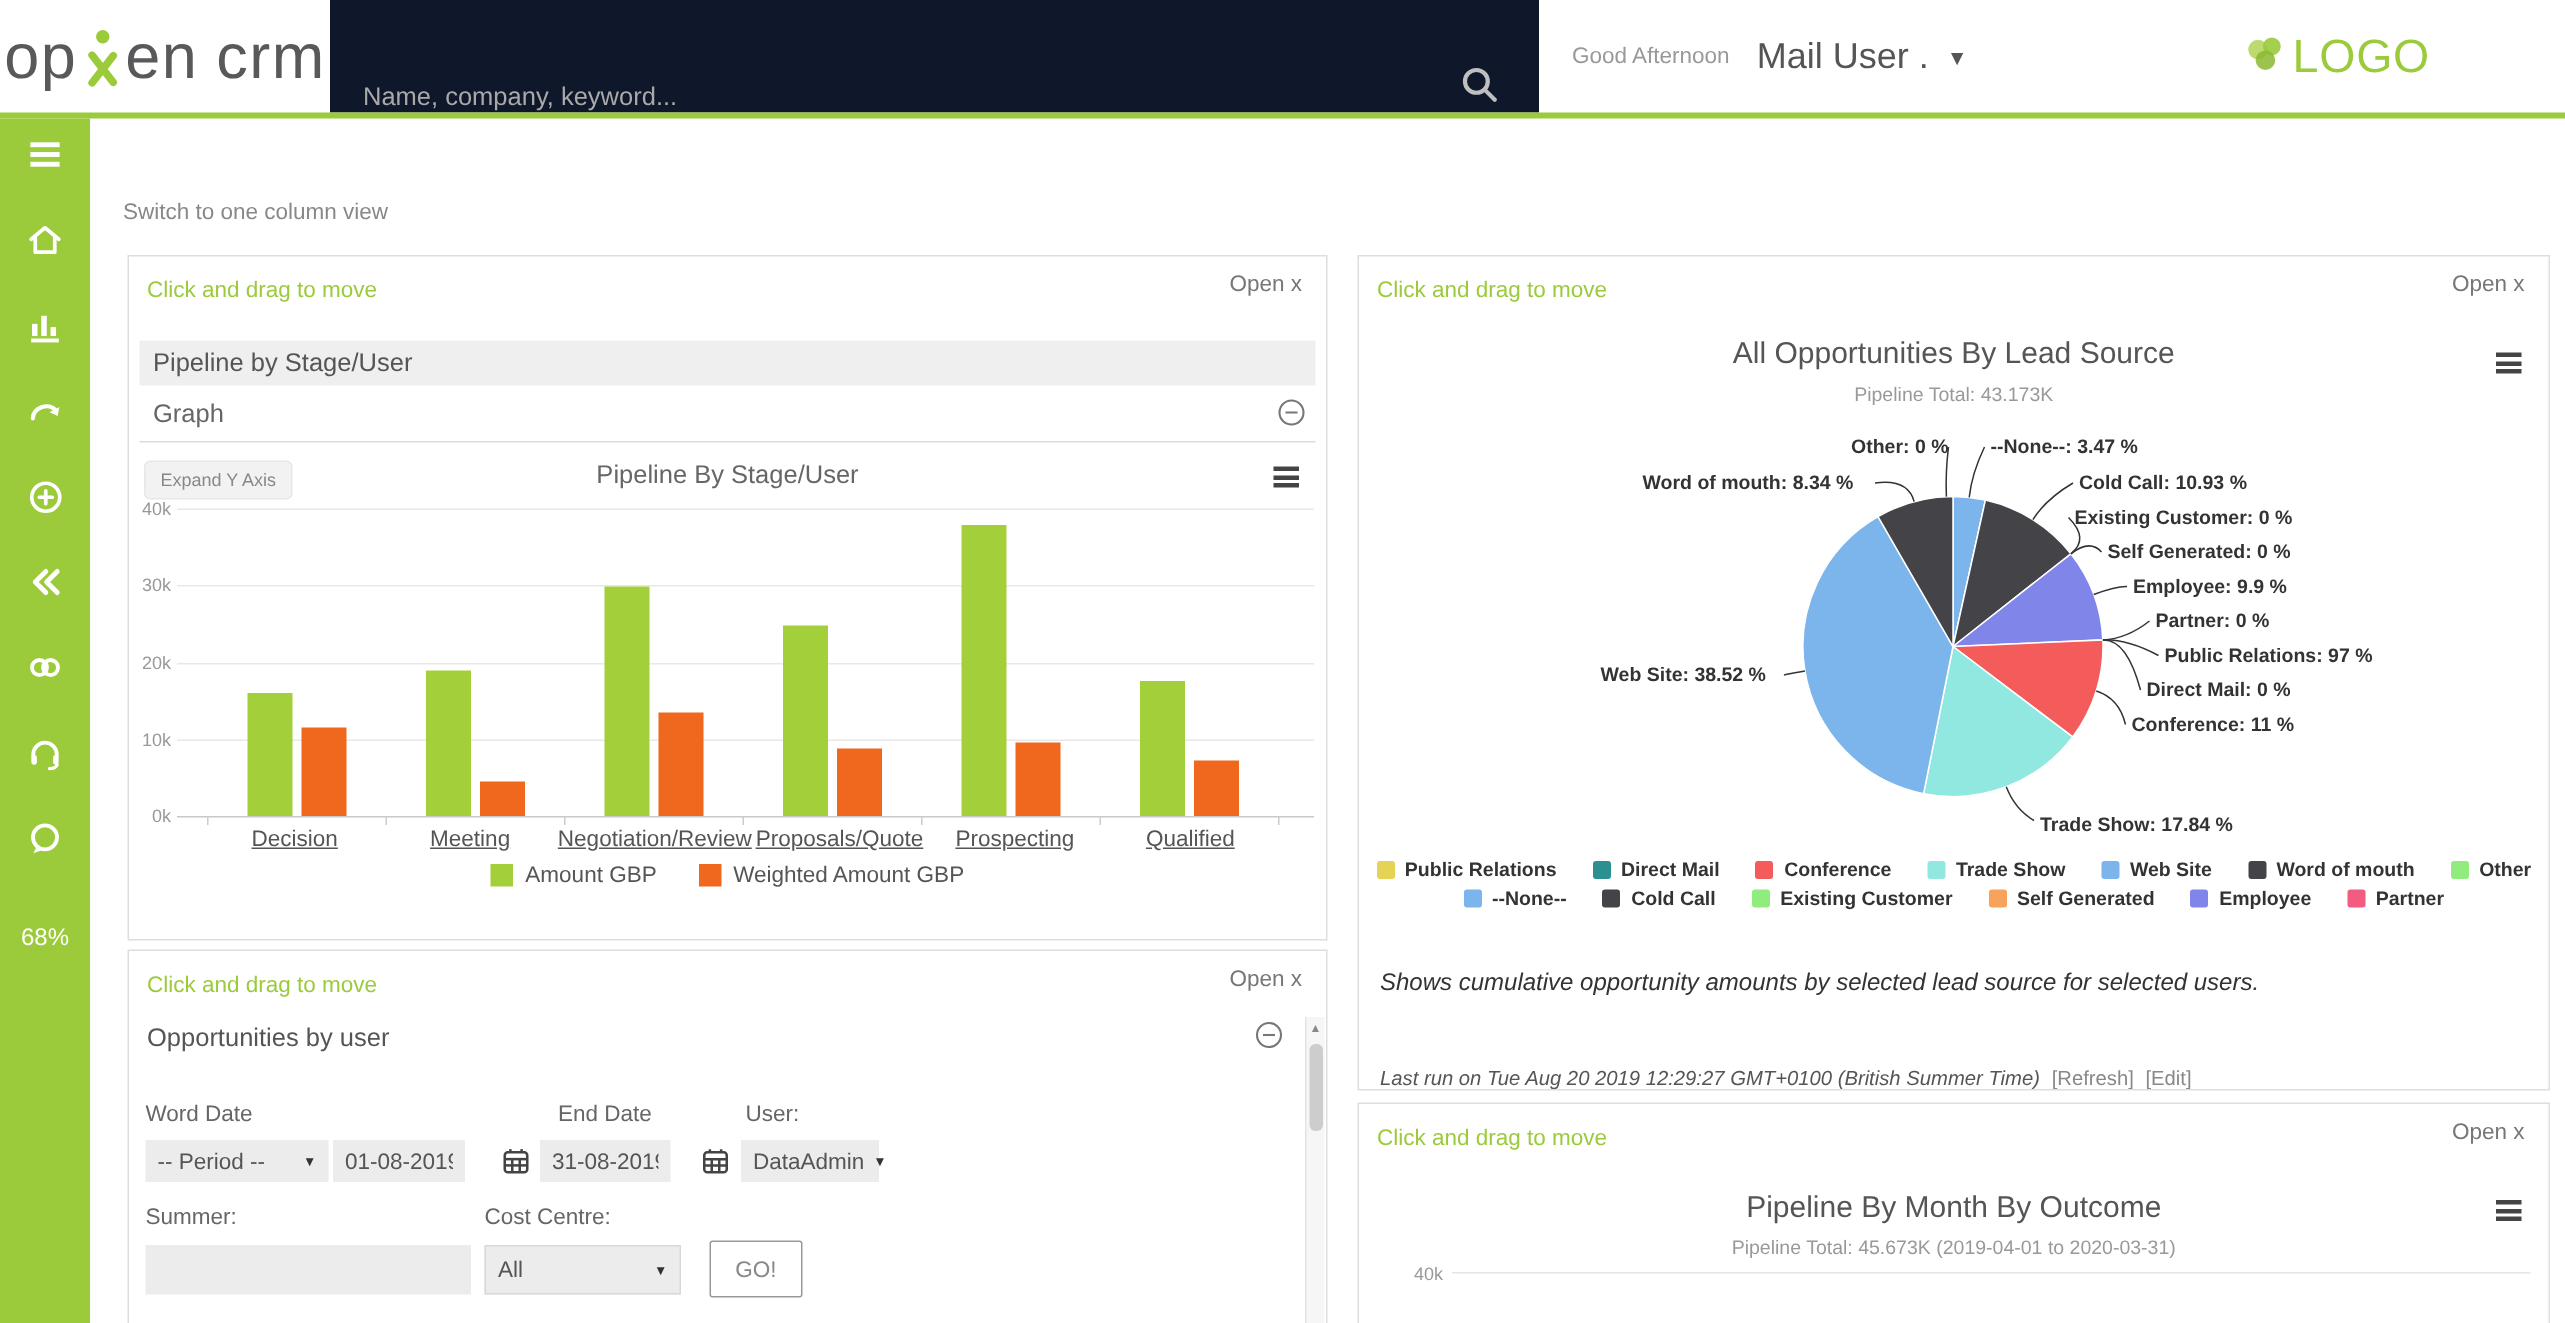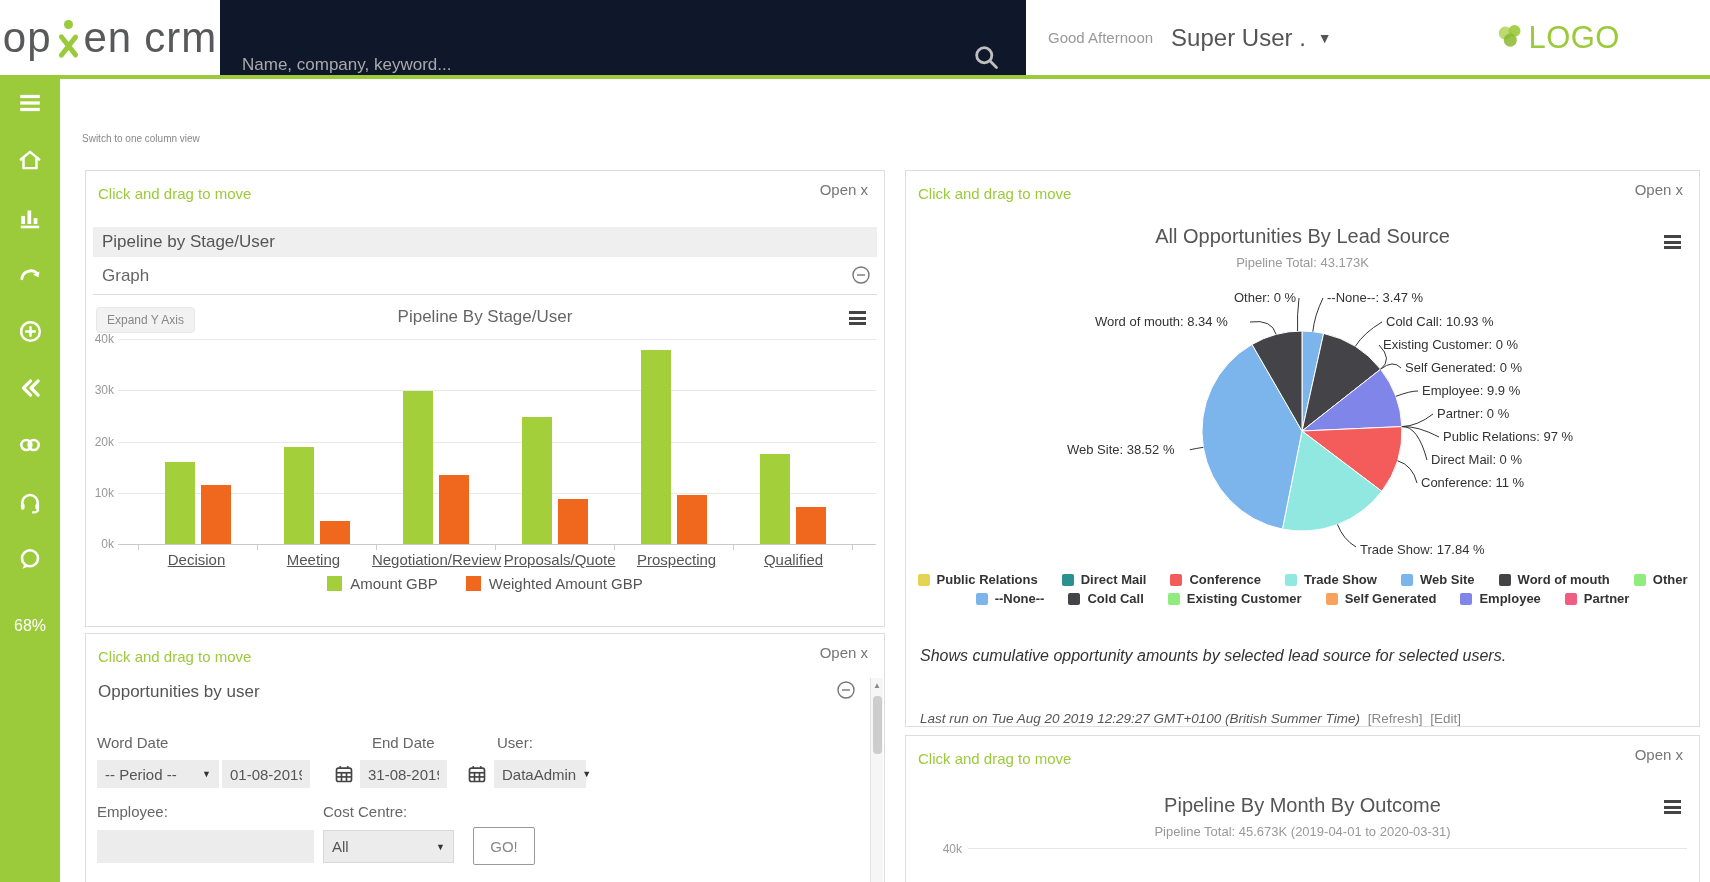--- a/index.html
+++ b/index.html
@@ -29,21 +29,21 @@
   .brand-text { font-size:31px; color:#9bca3b; letter-spacing:0.5px; }
   .green-rule { position:absolute; left:0; top:75px; width:1710px; height:4px; background:#9bca3b; }
 
   
   .sidebar { position:absolute; left:0; top:79px; width:60px; height:803px; background:#9bca3b;
              display:flex; flex-direction:column; align-items:center; padding-top:11px; }
   .sb-ic { width:60px; height:26px; margin-bottom:31px; display:flex; align-items:center; justify-content:center; cursor:pointer; }
   .sb-usage { color:#fff; font-size:16px; margin-top:14px; }
 
   
-  .switch-link { position:absolute; left:82px; top:133px; font-size:10px; color:#888; cursor:pointer; }
+  .switch-link { position:absolute; left:82px; top:133px; font-size:15px; color:#888; cursor:pointer; }
 
   .panel { position:absolute; background:#fff; border:1px solid #dedede; overflow:hidden; }
   #panel1 { left:85px;  top:170px; width:800px; height:457px; }
   #panel2 { left:85px;  top:633px; width:800px; height:300px; }
   #panel3 { left:905px; top:170px; width:795px; height:557px; }
   #panel4 { left:905px; top:735px; width:795px; height:260px; }
 
   .drag-hint { position:absolute; left:12px; top:14px; font-size:15px; color:#9bca3b; cursor:move; }
   .open-x { position:absolute; right:16px; top:10px; font-size:15px; color:#777; cursor:pointer; }
 
@@ -90,21 +90,21 @@
   .cal-ic { position:absolute; width:20px; height:20px; cursor:pointer; }
   .go-btn { position:absolute; background:#fff; border:1px solid #999; color:#888; font-size:15px;
             cursor:pointer; border-radius:2px; font-family:"Liberation Sans",sans-serif; }
 
   
   #p3-title { top:54px; font-size:20px; color:#555; }
   .chart-sub { position:absolute; left:0; right:0; text-align:center; font-size:13px; color:#999; }
   #p3-sub { top:84px; }
   #pie-area { position:absolute; left:0; top:100px; width:795px; height:300px; }
   #pie-svg { position:absolute; left:0; top:0; }
-  .pie-label { position:absolute; font-size:13px; font-weight:normal; color:#333; white-space:nowrap; }
+  .pie-label { position:absolute; font-size:13px; font-weight:bold; color:#333; white-space:nowrap; }
   #pie-legend { position:absolute; left:0; right:0; top:401px; }
   .pie-legend-row { display:flex; justify-content:center; gap:24px; margin-bottom:4px; }
   .pl-item { display:flex; align-items:center; gap:7px; cursor:pointer; }
   .pl-sq { width:12px; height:12px; display:inline-block; border-radius:2px; }
   .pl-tx { font-size:13px; font-weight:bold; color:#333; }
   .p3-desc { position:absolute; left:14px; top:476px; font-style:italic; font-size:16px; color:#333; }
   .p3-lastrun { position:absolute; left:14px; top:540px; font-size:13.5px; color:#555; }
   .p3-lastrun .dt { font-style:italic; }
   .p3-lastrun a { color:#888; text-decoration:none; cursor:pointer; margin-left:4px; }
 
@@ -136,21 +136,21 @@
       <input class="search-input" placeholder="Name, company, keyword..." style="">
       <span class="search-ic">
         <svg width="28" height="28" viewBox="0 0 24 24" fill="none" stroke="#bfbfbf" stroke-width="2.4" stroke-linecap="round">
           <circle cx="10.5" cy="10.5" r="6.5"></circle>
             <line x1="15.5" y1="15.5" x2="21" y2="21"></line>
         </svg>
       </span>
     </div>
     <div class="hdr-right">
       <span class="greeting">Good Afternoon</span>
-      <span class="username">Super User .</span>
+      <span class="username">Mail User .</span>
       <span class="user-caret">▼</span>
     </div>
     <div class="brand">
       <svg width="34" height="36" viewBox="0 0 24 24">
         <circle cx="8" cy="8.5" r="4.6" fill="#b5d65f" opacity="0.9"></circle>
         <circle cx="14.5" cy="7" r="4.2" fill="#9bca3b" opacity="0.9"></circle>
         <circle cx="11.5" cy="13.5" r="4.6" fill="#8ab82f" opacity="0.85"></circle>
       </svg>
       <span class="brand-text">LOGO</span>
     </div>
@@ -353,21 +353,21 @@
           <line x1="3" y1="15.5" x2="21" y2="15.5"></line>
           <line x1="7.5" y1="2.5" x2="7.5" y2="5"></line>
           <line x1="16.5" y1="2.5" x2="16.5" y2="5"></line>
         </svg>
     </span>
     <div class="gray-field sel" style="left:408px;top:126px;width:92px;">
       <span>DataAdmin</span>
       <span class="caret">▼</span>
     </div>
 
-    <span class="form-label" style="left:11px;top:169px;">Employee:</span>
+    <span class="form-label" style="left:11px;top:169px;">Summer:</span>
     <span class="form-label" style="left:237px;top:169px;">Cost Centre:</span>
 
     <input class="gray-field" style="left: 11px; top: 196px; width: 217px; height: 33px;">
     <div class="gray-field sel" style="left:237px;top:196px;width:131px;height:33px;border:1px solid #d8d8d8;">
       <span>All</span>
       <span class="caret">▼</span>
     </div>
     <button class="go-btn" style="left:387px;top:193px;width:62px;height:38px;">GO!</button>
   </div>
 

